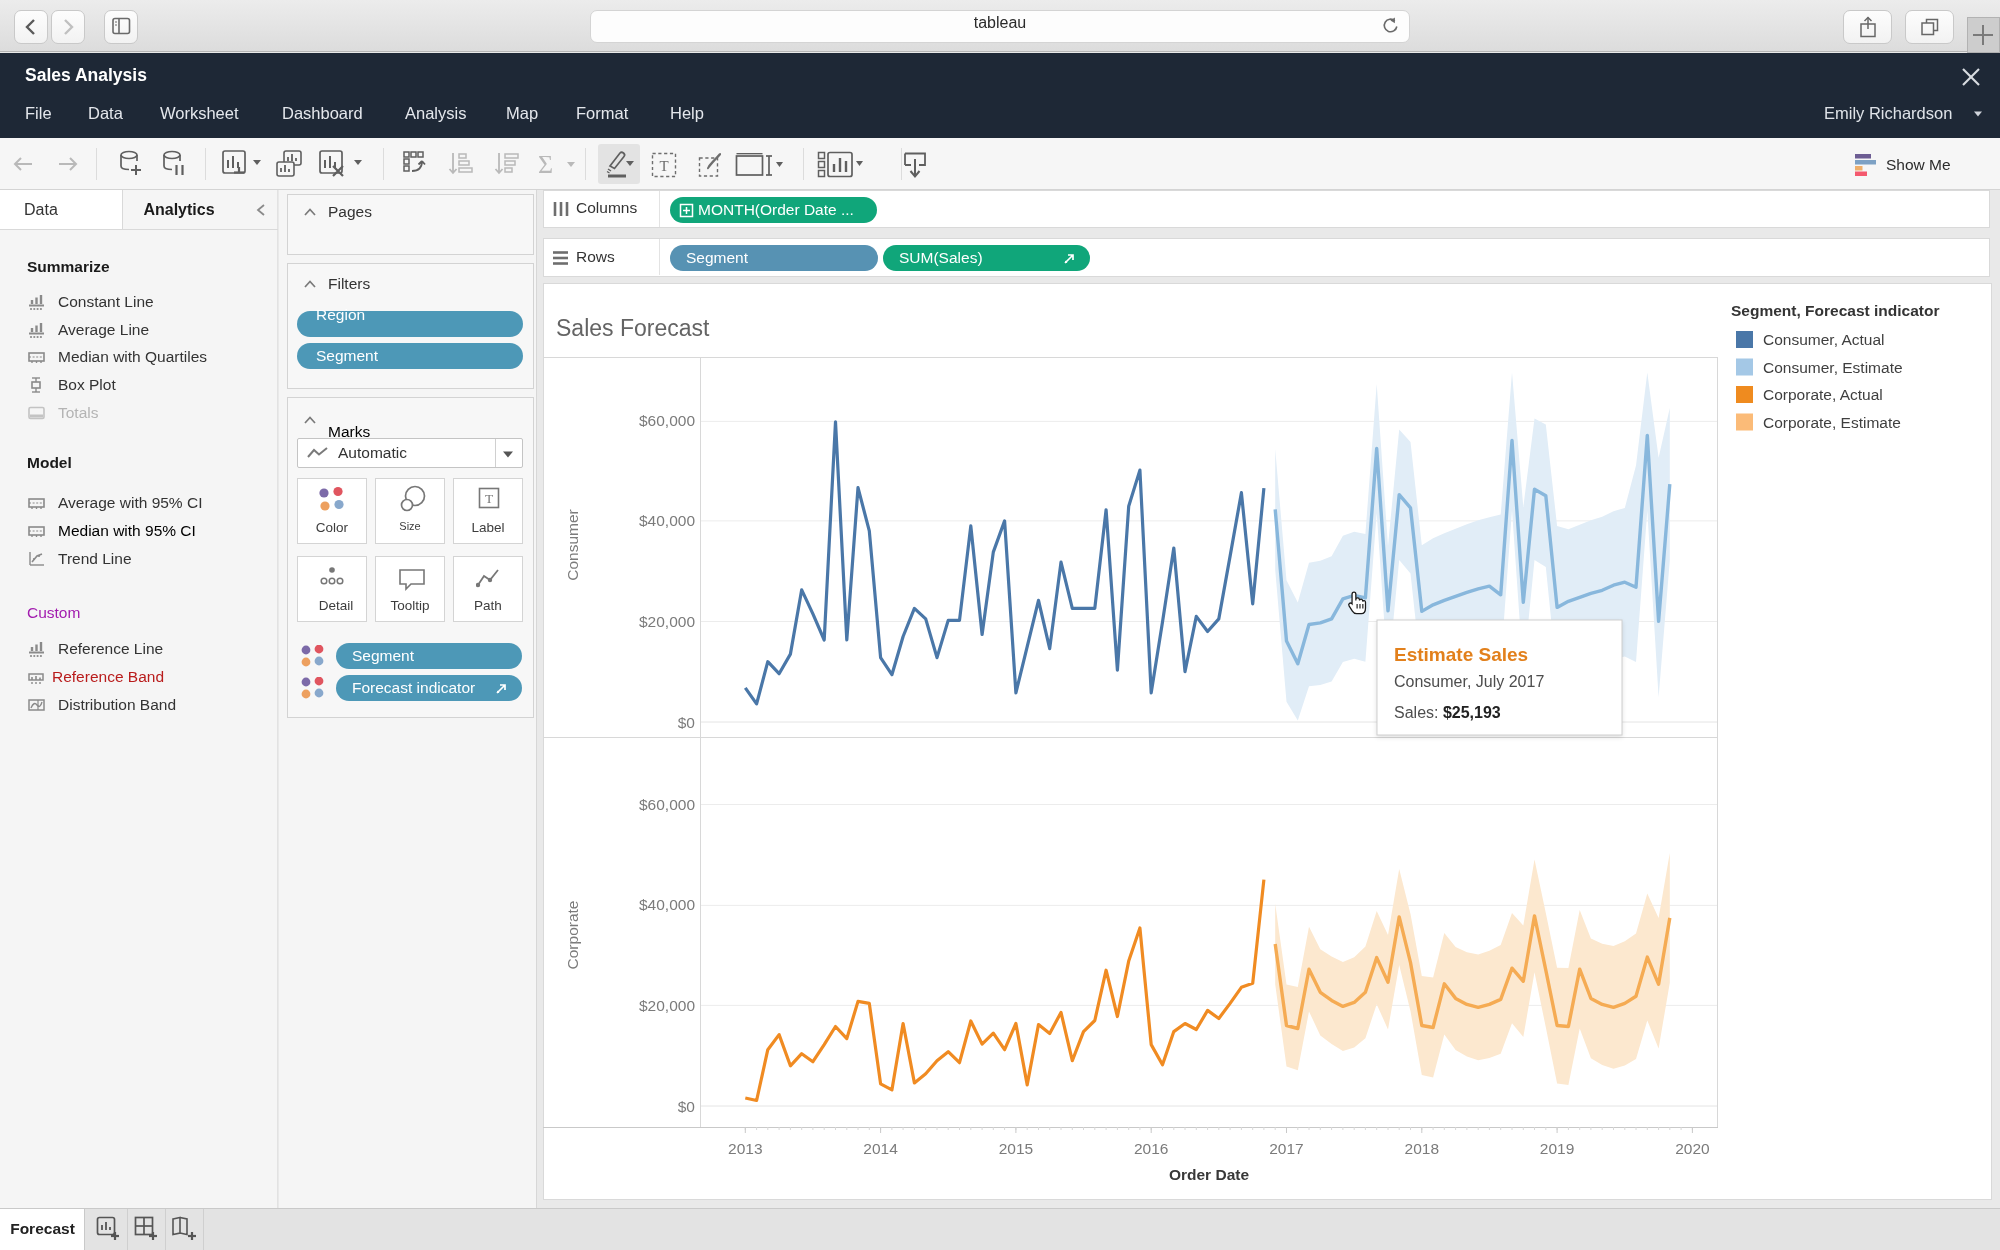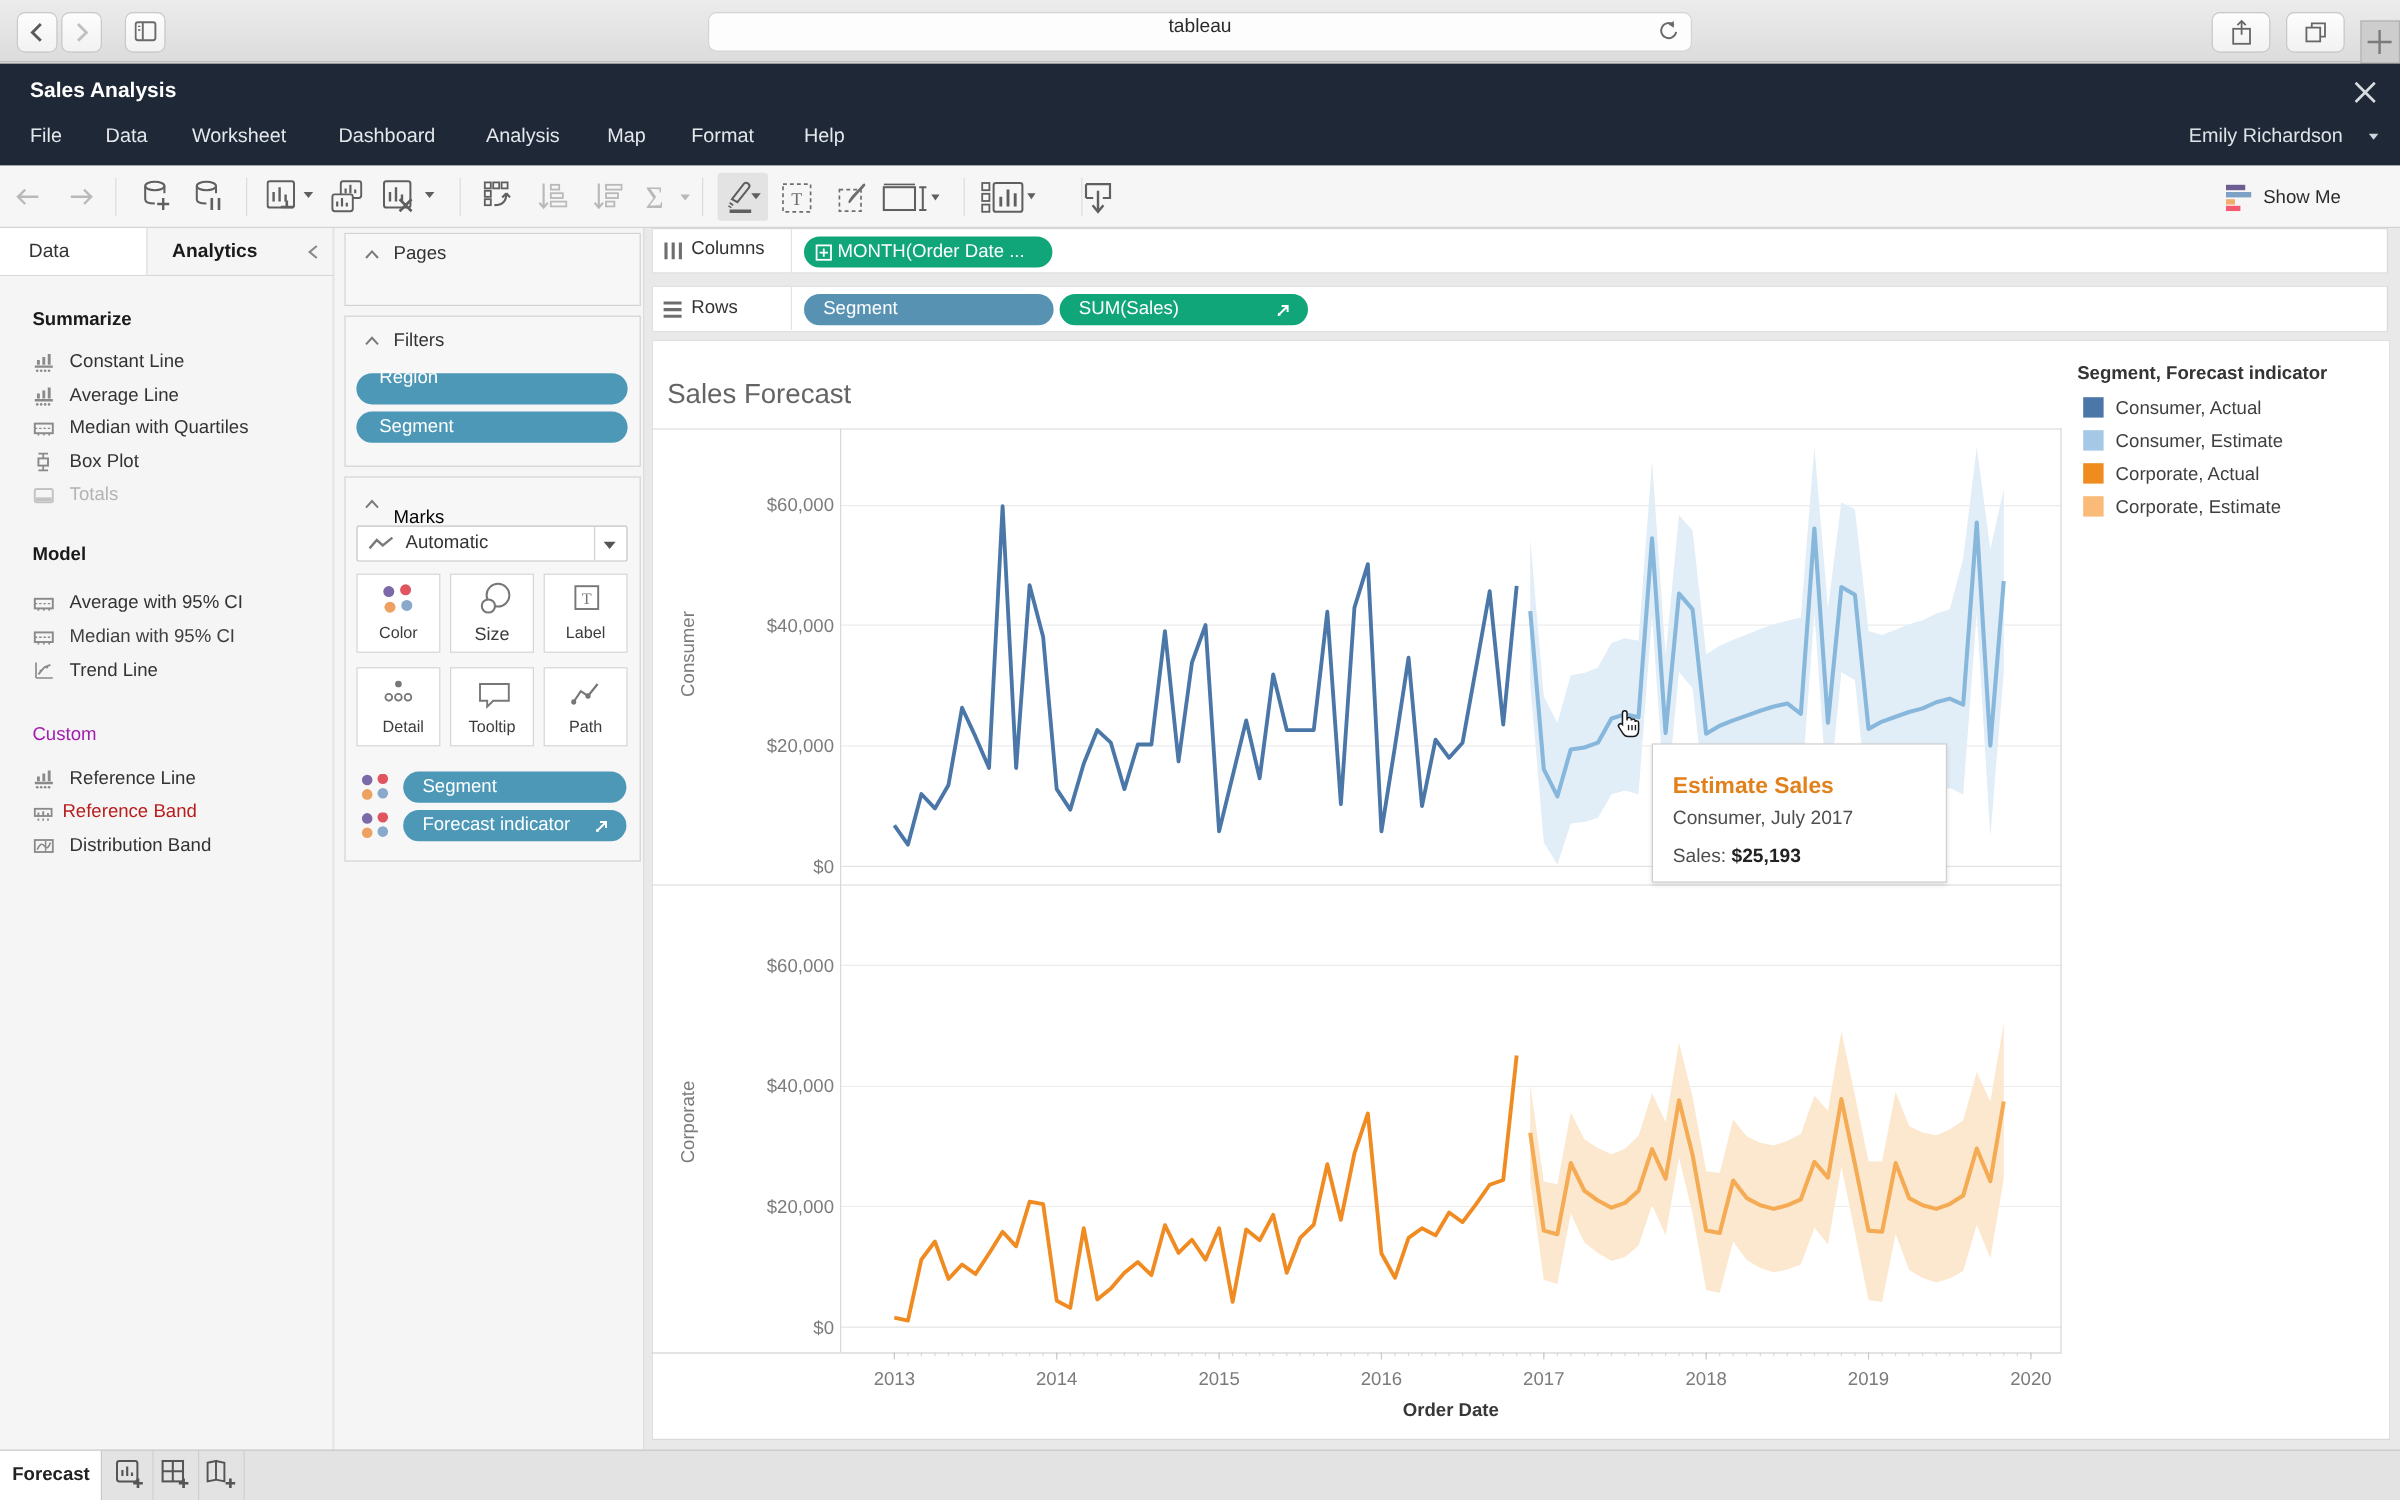--- a/index.html
+++ b/index.html
@@ -193,21 +193,21 @@
     <path d="M9 2 L3 7 L9 12" fill="none" stroke="#8a8a8a" stroke-width="1.8"></path>
   </svg>
 <div class="abs" style="left:27px;top:258px;font-size:15.5px;font-weight:bold;color:#1a1a1a">Summarize</div>
 <div class="abs" style="left:58px;top:293px;font-size:15.5px;color:#333333">Constant Line</div>
 <div class="abs" style="left:58px;top:321px;font-size:15.5px;color:#333333">Average Line</div>
 <div class="abs" style="left:58px;top:348px;font-size:15.5px;color:#333333">Median with Quartiles</div>
 <div class="abs" style="left:58px;top:376px;font-size:15.5px;color:#333333">Box Plot</div>
 <div class="abs" style="left:58px;top:404px;font-size:15.5px;color:#b4b4b4">Totals</div>
 <div class="abs" style="left:27px;top:454px;font-size:15.5px;font-weight:bold;color:#1a1a1a">Model</div>
 <div class="abs" style="left:58px;top:494px;font-size:15.5px;color:#333333">Average with 95% CI</div>
-<div class="abs" style="left:58px;top:522px;font-size:15.5px;color:#404040">Median with 95% CI</div>
+<div class="abs" style="left:58px;top:522px;font-size:15.5px;color:#000000">Median with 95% CI</div>
 <div class="abs" style="left:58px;top:550px;font-size:15.5px;color:#333333">Trend Line</div>
 <div class="abs" style="left:27px;top:604px;font-size:15.5px;font-weight:normal;color:#a21caf">Custom</div>
 <div class="abs" style="left:58px;top:640px;font-size:15.5px;color:#333333">Reference Line</div>
 <div class="abs" style="left:52px;top:668px;font-size:15.5px;color:#b91c1c">Reference Band</div>
 <div class="abs" style="left:58px;top:696px;font-size:15.5px;color:#333333">Distribution Band</div>
 <svg style="position:absolute;left:27px;top:293px" width="20" height="18" viewBox="0 0 20 18">
     <line x1="2" y1="12.5" x2="17" y2="12.5" stroke="#8a8a8a" stroke-width="2"></line>
     <line x1="5" y1="11" x2="5" y2="7" stroke="#8a8a8a" stroke-width="2.4"></line>
     <line x1="9.5" y1="11" x2="9.5" y2="4.5" stroke="#8a8a8a" stroke-width="2.4"></line>
     <line x1="14" y1="11" x2="14" y2="2" stroke="#8a8a8a" stroke-width="2.4"></line>
@@ -317,21 +317,21 @@
 <svg style="position:absolute;left:502px;top:450px" width="12" height="9" viewBox="0 0 12 9">
     <path d="M1 1.5 L6 7.5 L11 1.5 Z" fill="#555"></path>
   </svg>
 <div class="abs" style="left:297px;top:478px;width:70px;height:66px;background:#ffffff;border:1px solid #d4d4d4"></div>
 <div class="abs" style="left:375px;top:478px;width:70px;height:66px;background:#ffffff;border:1px solid #d4d4d4"></div>
 <div class="abs" style="left:453px;top:478px;width:70px;height:66px;background:#ffffff;border:1px solid #d4d4d4"></div>
 <div class="abs" style="left:297px;top:556px;width:70px;height:66px;background:#ffffff;border:1px solid #d4d4d4"></div>
 <div class="abs" style="left:375px;top:556px;width:70px;height:66px;background:#ffffff;border:1px solid #d4d4d4"></div>
 <div class="abs" style="left:453px;top:556px;width:70px;height:66px;background:#ffffff;border:1px solid #d4d4d4"></div>
 <div class="abs" style="left:297px;top:520px;width:70px;text-align:center;font-size:13.5px;color:#3d3d3d">Color</div>
-<div class="abs" style="left:375px;top:520px;width:70px;text-align:center;font-size:15px;color:#3d3d3d">Size</div>
+<div class="abs" style="left:375px;top:520px;width:70px;text-align:center;font-size:11px;color:#3d3d3d">Size</div>
 <div class="abs" style="left:453px;top:520px;width:70px;text-align:center;font-size:13.5px;color:#3d3d3d">Label</div>
 <div class="abs" style="left:297px;top:598px;width:78px;text-align:center;font-size:13.5px;color:#3d3d3d">Detail</div>
 <div class="abs" style="left:375px;top:598px;width:70px;text-align:center;font-size:13.5px;color:#3d3d3d">Tooltip</div>
 <div class="abs" style="left:453px;top:598px;width:70px;text-align:center;font-size:13.5px;color:#3d3d3d">Path</div>
 <svg style="position:absolute;left:318px;top:486px" width="28" height="26" viewBox="0 0 28 26">
     <circle cx="6" cy="7" r="4.6" fill="#7c6aa8"></circle>
     <circle cx="20" cy="5.5" r="4.6" fill="#e0555f"></circle>
     <circle cx="7" cy="20" r="4.6" fill="#eda05f"></circle>
     <circle cx="21" cy="18.5" r="4.6" fill="#88a8cc"></circle>
   </svg>

